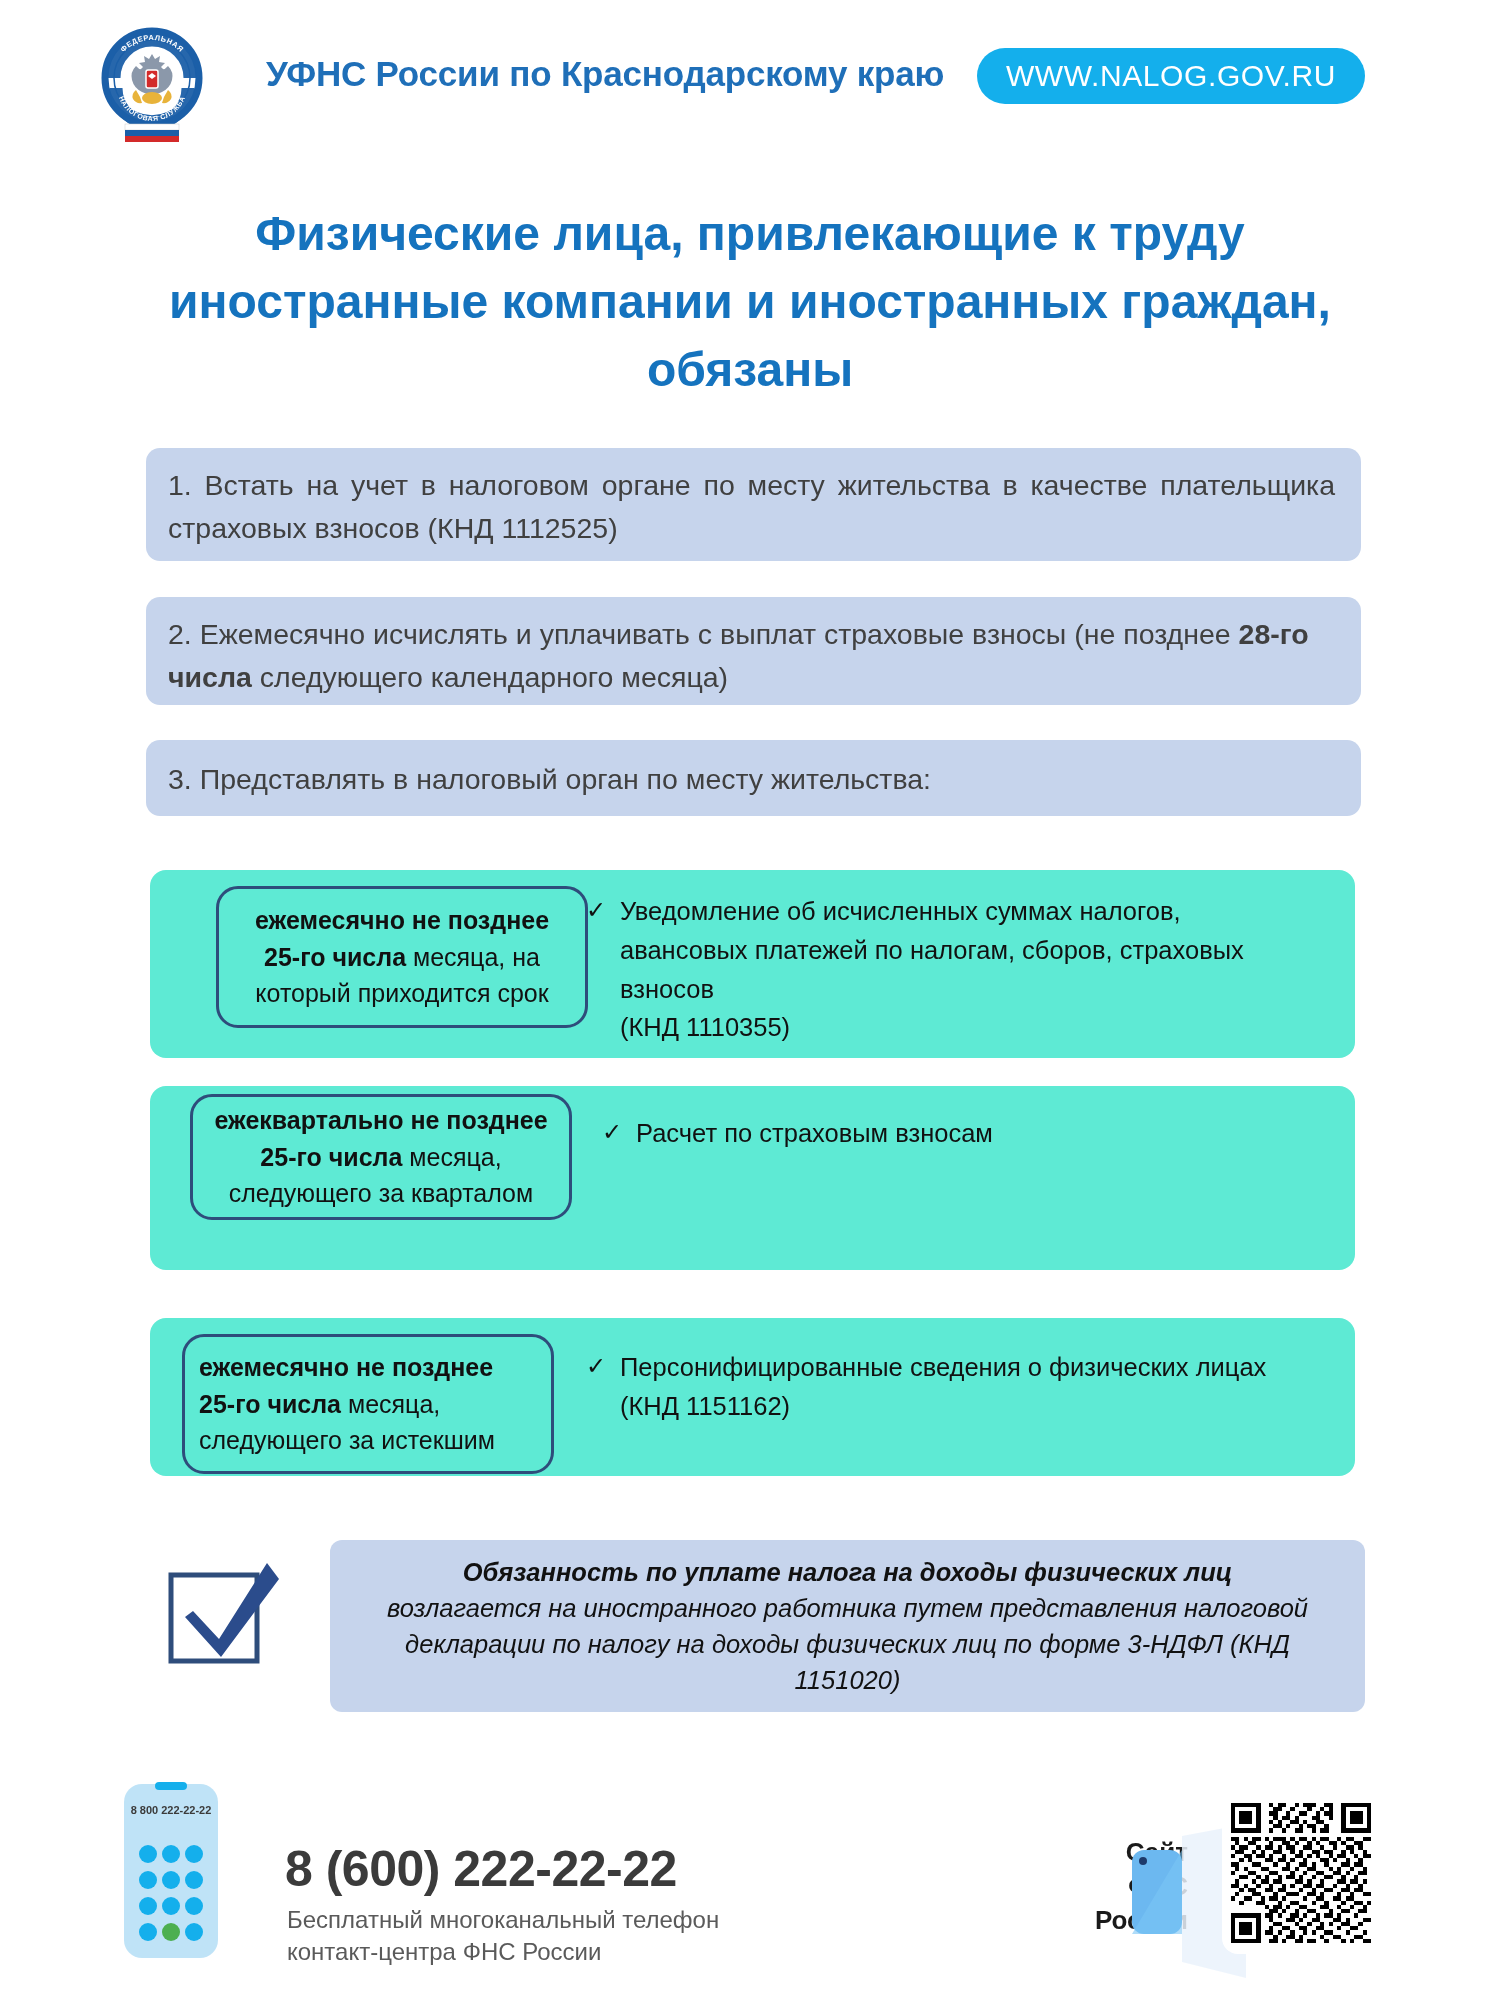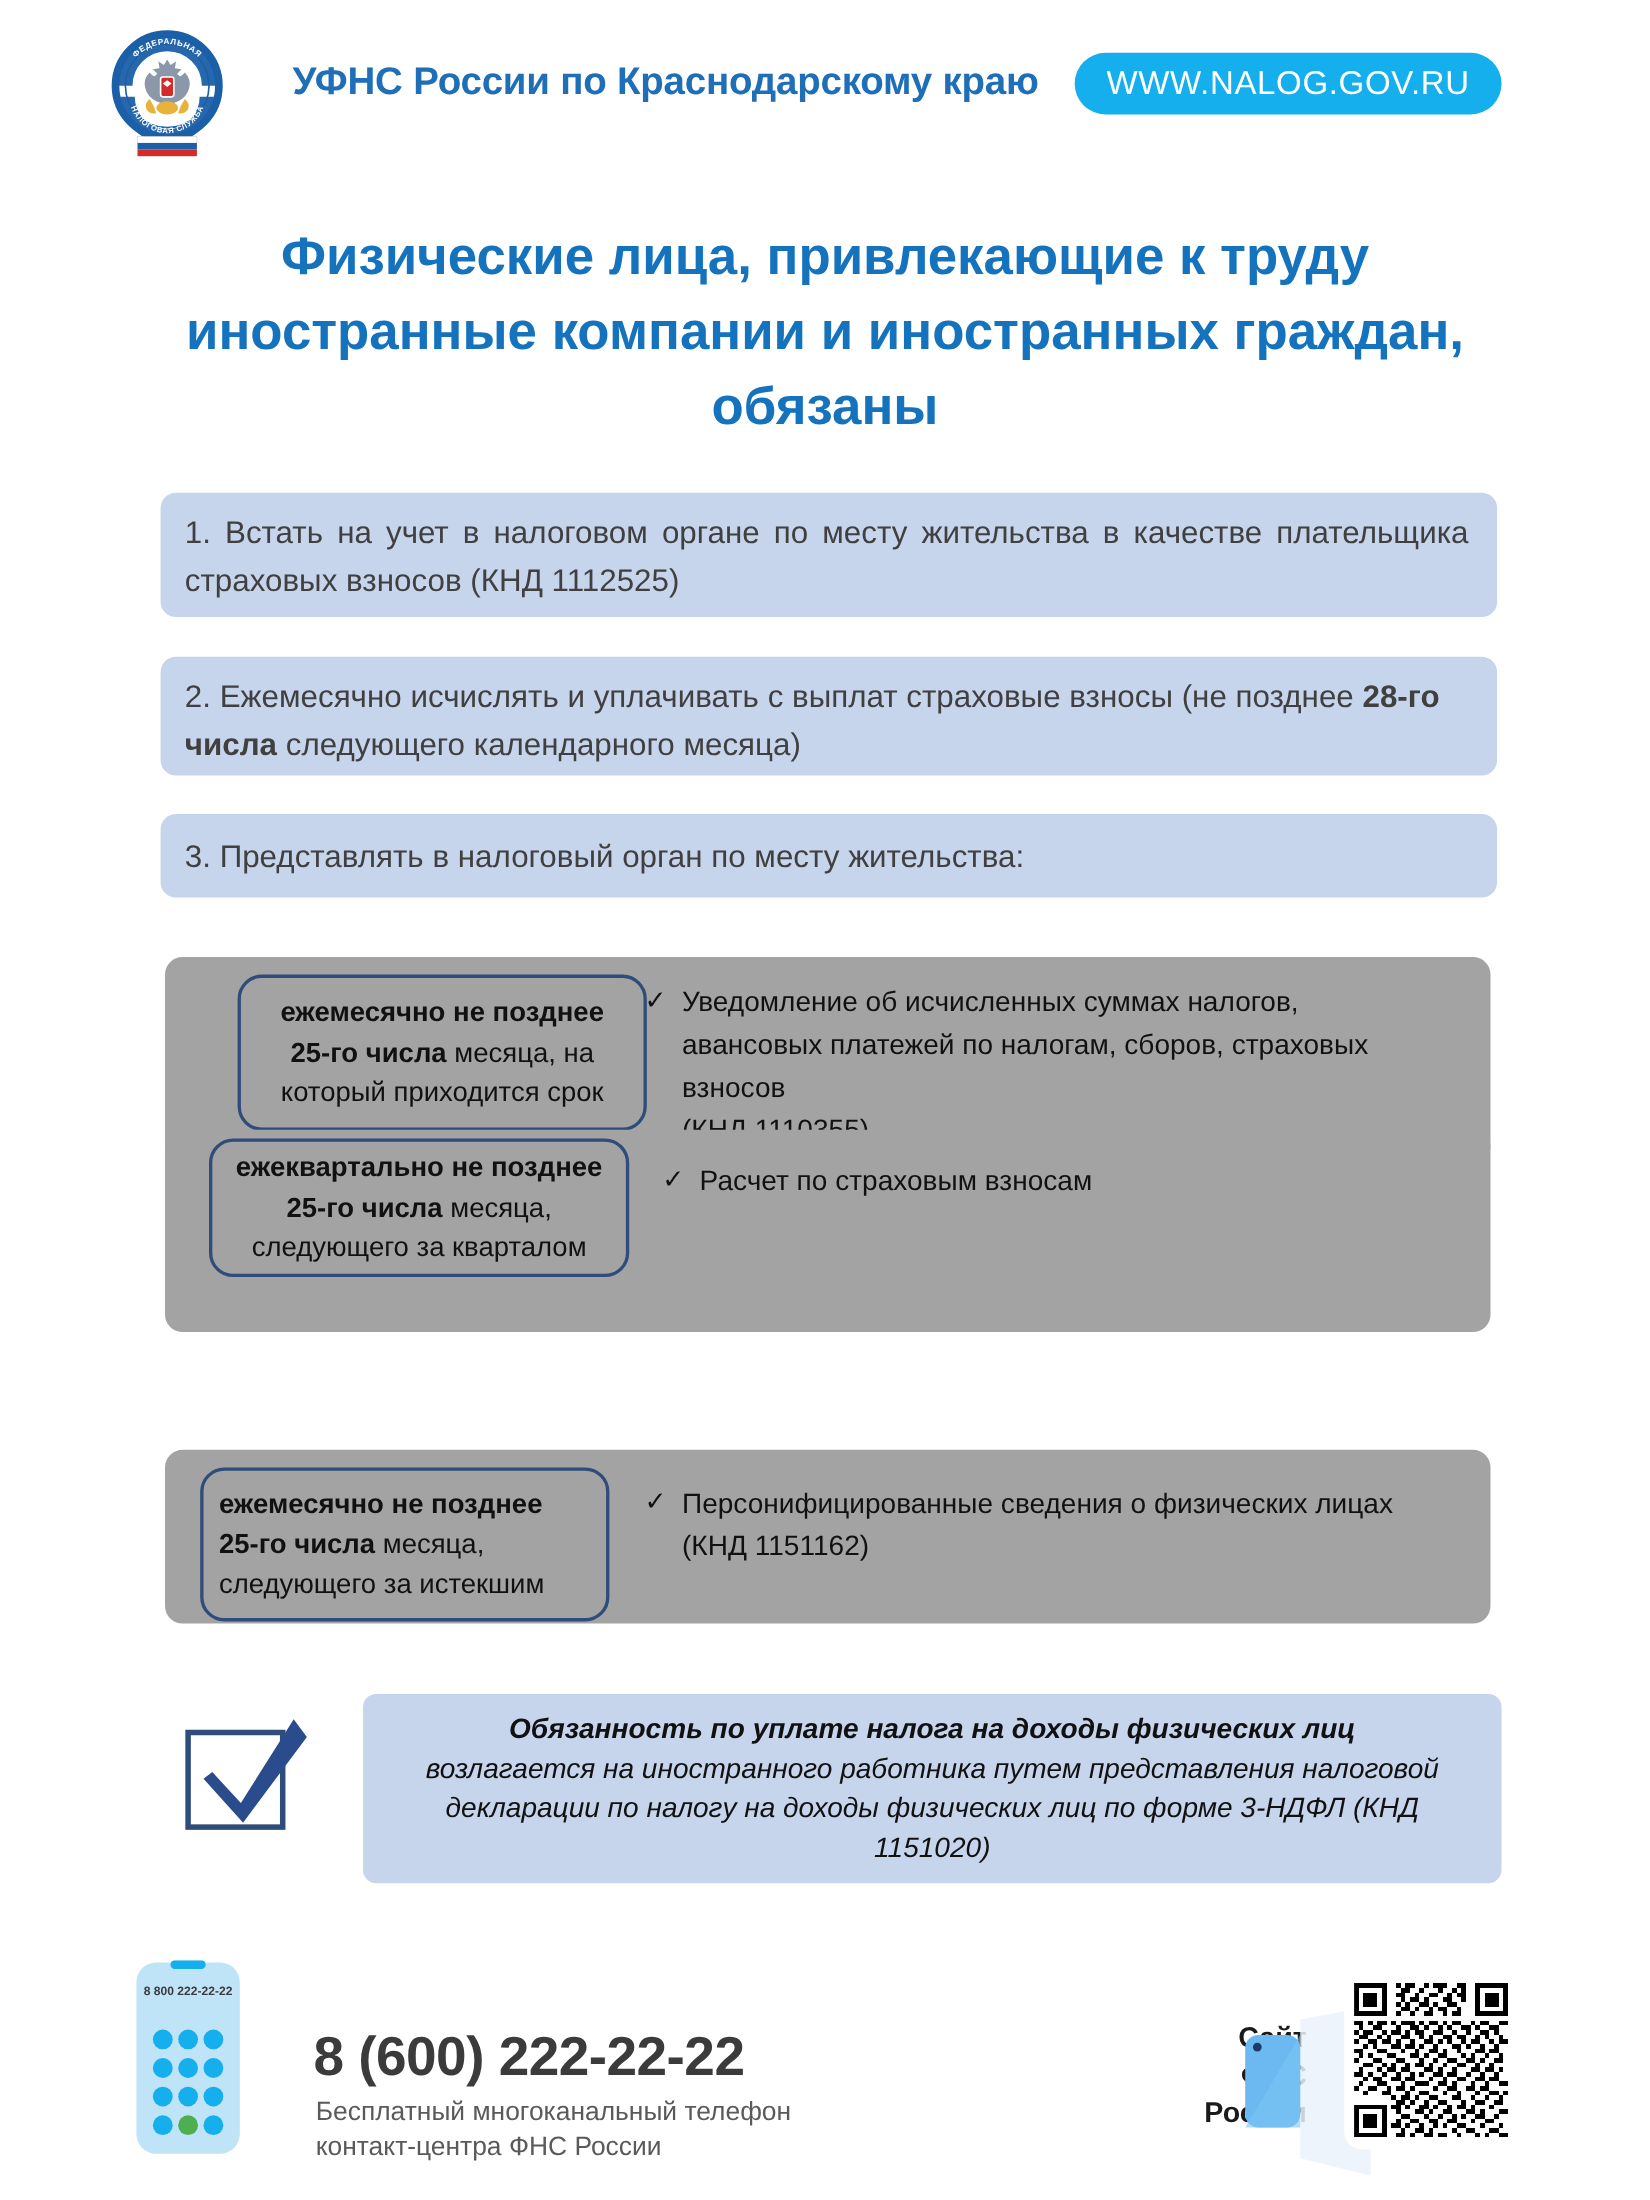--- a/index.html
+++ b/index.html
@@ -46,24 +46,24 @@
   }
   #blk1 { top: 448px; height: 113px; }
   #blk2 { top: 597px; height: 108px; }
   #blk3 { top: 740px; height: 76px; padding-top: 18px; }
   .justify { text-align: justify; text-align-last: left; }
   .blue-block b { font-weight: bold; }
 
   
   .peach-row {
     position: absolute; left: 150px; width: 1205px;
-    background: #a3a3a3; border-radius: 16px;
+    background: #5eead4; border-radius: 16px;
   }
   #row1 { top: 870px; height: 188px; }
-  #row2 { top: 1027px; height: 184px; }
+  #row2 { top: 1086px; height: 184px; }
   #row3 { top: 1318px; height: 158px; }
 
   .deadline-box {
     position: absolute;
     border: 3px solid #2E4D7B; border-radius: 22px;
     background: transparent;
     color: #111111; font-size: 25px; line-height: 1.46;
     display: flex; flex-direction: column; justify-content: center;
     padding: 8px 14px;
   }

